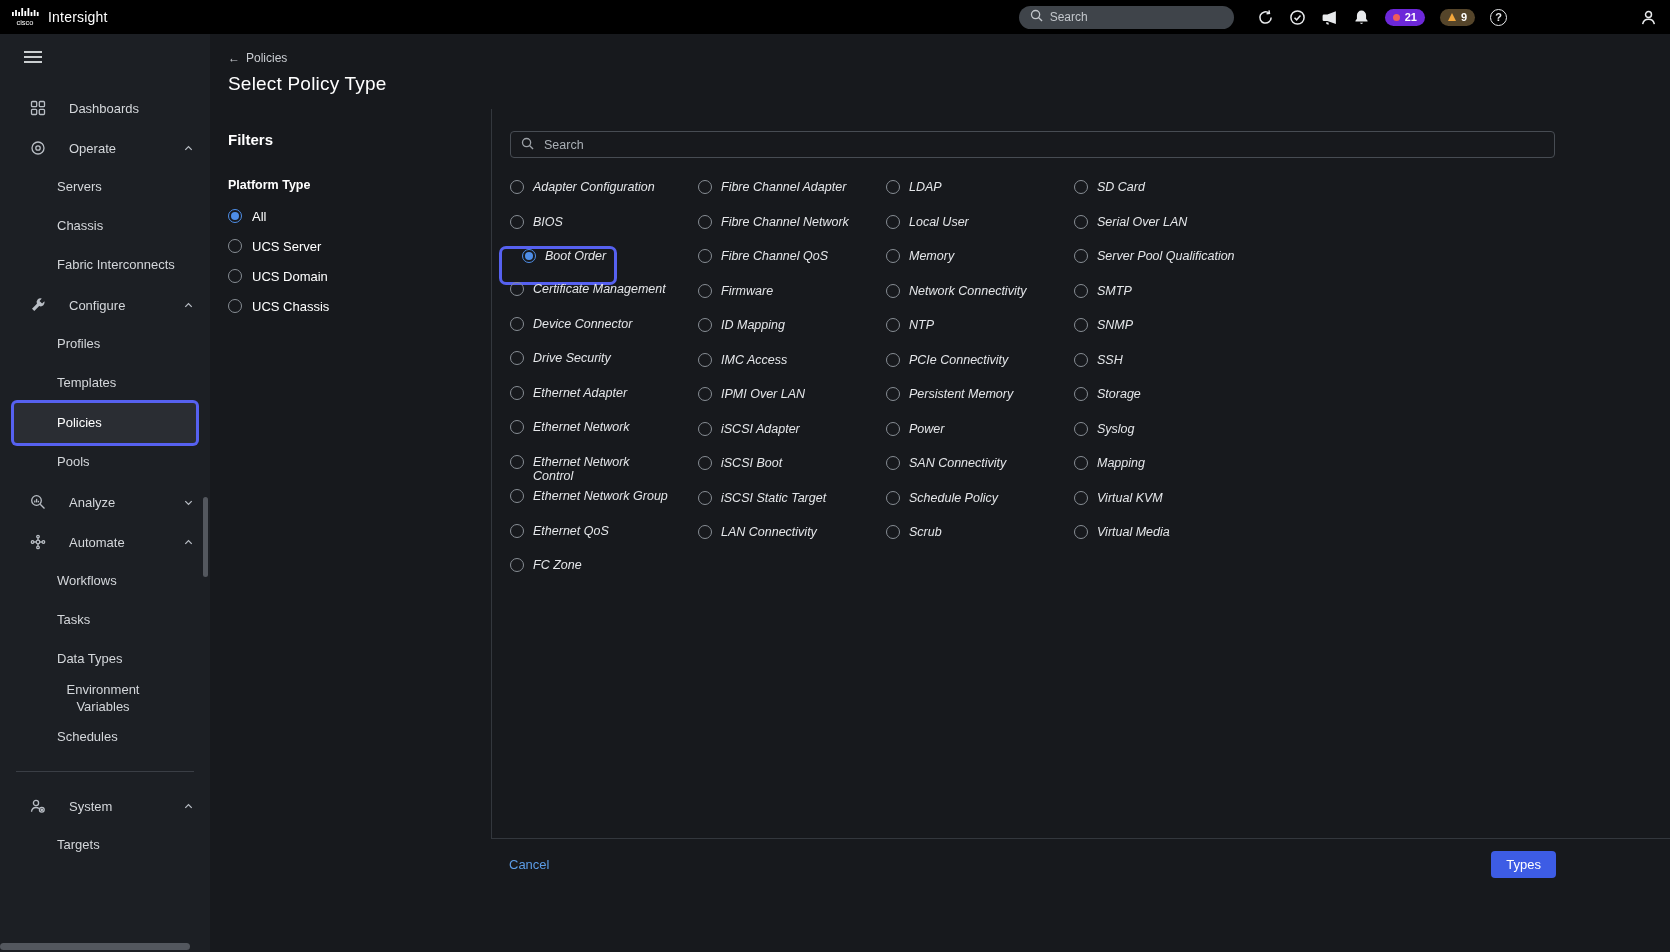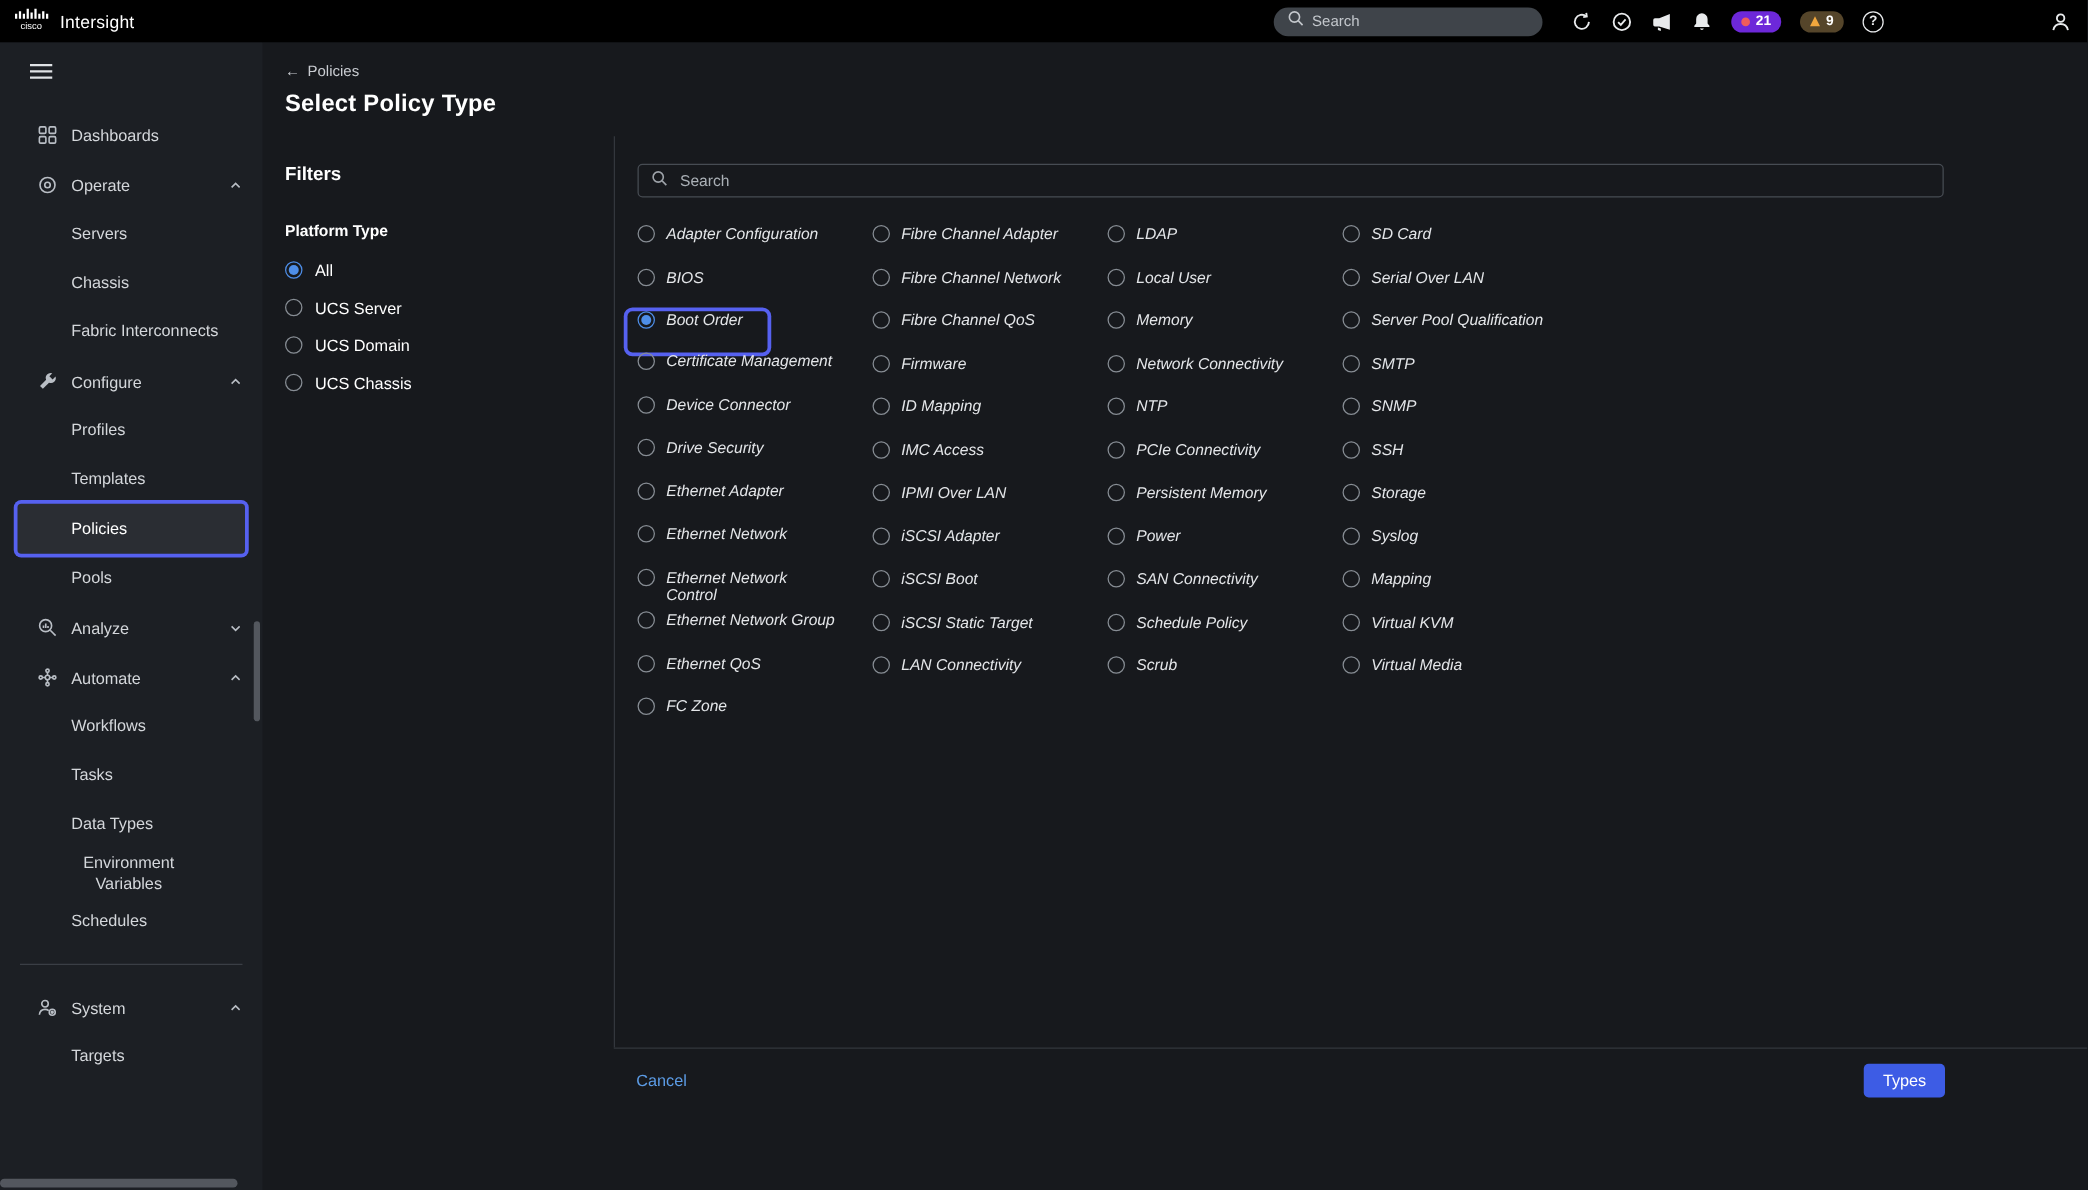--- a/index.html
+++ b/index.html
@@ -28,59 +28,59 @@
   .tri{width:0;height:0;border-left:4.5px solid transparent;border-right:4.5px solid transparent;
        border-bottom:8px solid var(--warning);}
   .help-badge{width:17px;height:17px;border:1.6px solid #e8eaec;border-radius:50%;display:flex;
               align-items:center;justify-content:center;font-size:11px;font-weight:bold;}
   .user-slot{margin-left:118px;}
   
   .shell{display:flex;height:918px;}
   .sidebar{width:210px;flex-shrink:0;background:var(--sidebar);position:relative;overflow:hidden;}
   .hamburger{margin:16px 0 10px 24px;color:#dfe2e5;display:inline-flex;cursor:pointer;}
   .sb-nav{padding-top:14px;}
-  .sb-item{height:40px;display:flex;align-items:center;gap:10px;padding:0 16px 0 30px;
+  .sb-item{height:40px;display:flex;align-items:center;gap:22px;padding:0 16px 0 30px;
            color:#d4d7db;font-size:13px;cursor:pointer;}
   .sb-icon{width:17px;display:flex;color:#b9bec5;}
   .chev{margin-left:auto;color:#b9bec5;display:flex;}
   .sb-child{min-height:39px;display:flex;align-items:center;padding:0 14px 0 57px;
             font-size:13px;color:#d4d7db;cursor:pointer;line-height:1.25;text-align:center;}
   .sb-child.selected{background:#2a2d33;border-radius:3px;margin:0 14px;padding-left:43px;
                      box-shadow:0 0 0 3px var(--accent);color:#fff;height:40px;}
   .sb-child .two-line{max-width:92px;display:inline-block;}
   .sb-divider{height:1px;background:#3a3e45;margin:14px 16px;}
   .sb-vscroll{position:absolute;right:2px;top:463px;width:5px;height:80px;background:#53575e;border-radius:3px;cursor:grab;}
   .sb-hscroll{position:absolute;bottom:2px;left:0;width:100%;height:7px;}
   .sb-hscroll .thumb{width:190px;height:7px;background:#53575e;border-radius:4px;cursor:grab;}
   
   .content{flex:1;display:flex;flex-direction:column;background:var(--bg);min-width:0;}
   .page-head{padding:14px 0 0 18px;}
   .back-link{display:inline-flex;gap:6px;color:#c9ccd1;font-size:12px;text-decoration:none;
              align-items:center;cursor:pointer;}
-  .page-title{margin:7px 0 0;color:#fff;font-size:19px;font-weight:bold;letter-spacing:.2px;}
+  .page-title{margin:7px 0 0;color:#fff;font-size:19px;font-weight:normal;letter-spacing:.2px;}
   .body-row{flex:1;display:flex;margin-top:14px;min-height:0;}
   .filters{width:281px;flex-shrink:0;padding:22px 0 0 18px;}
   .filters-title{font-size:15px;color:#fff;margin:0 0 30px;font-weight:bold;}
   .filters-group{font-size:12.5px;color:#fff;margin:0 0 9px;font-weight:bold;}
   .filter-row{display:flex;align-items:center;gap:10px;height:30px;color:#ffffff;font-size:13px;cursor:pointer;}
   .picker{flex:1;display:flex;flex-direction:column;min-width:0;}
   .picker-main{flex:1;border-left:1px solid var(--line);padding:22px 115px 0 18px;min-height:0;}
   .policy-search{height:27px;border:1px solid #474c53;border-radius:4px;display:flex;align-items:center;
                  gap:8px;padding:0 10px;color:#9da2a8;background:transparent;}
   .policy-search input{background:transparent;border:none;outline:none;color:#e8eaec;font-size:12.5px;
                        flex:1;font-family:inherit;}
   .policy-search input::placeholder{color:#aab0b6;}
   .policy-grid{display:flex;margin-top:22px;}
   .policy-col{width:188px;flex-shrink:0;}
   .policy-item{height:34.5px;display:flex;align-items:flex-start;gap:9px;color:var(--txt);
                font-size:12.5px;cursor:pointer;font-style:italic;}
   .policy-item .plabel{line-height:1.15;max-width:150px;}
   .policy-item.two-line .plabel{max-width:110px;}
   .policy-item.highlight{box-shadow:0 0 0 3px var(--accent);border-radius:4px;width:112px;
-                         padding-left:8px;margin-left:-8px;height:33px;}
+                         padding-left:20px;margin-left:-8px;height:33px;}
   .radio{width:14px;height:14px;border-radius:50%;border:1px solid #878d94;flex-shrink:0;position:relative;}
   .radio.sel{border-color:var(--radio-sel);}
   .radio.sel::after{content:"";position:absolute;inset:2px;border-radius:50%;background:var(--radio-sel);}
   .action-bar{height:114px;border-top:1px solid var(--line);display:flex;align-items:flex-start;
               justify-content:space-between;padding:12px 114px 0 18px;}
   .cancel{color:var(--link);font-size:13px;margin-top:6px;cursor:pointer;text-decoration:none;}
   .start{background:var(--btn);color:#fff;border:none;border-radius:4px;height:27px;padding:0 15px;
          font-size:13px;cursor:pointer;font-family:inherit;}
 </style>
 </head>

